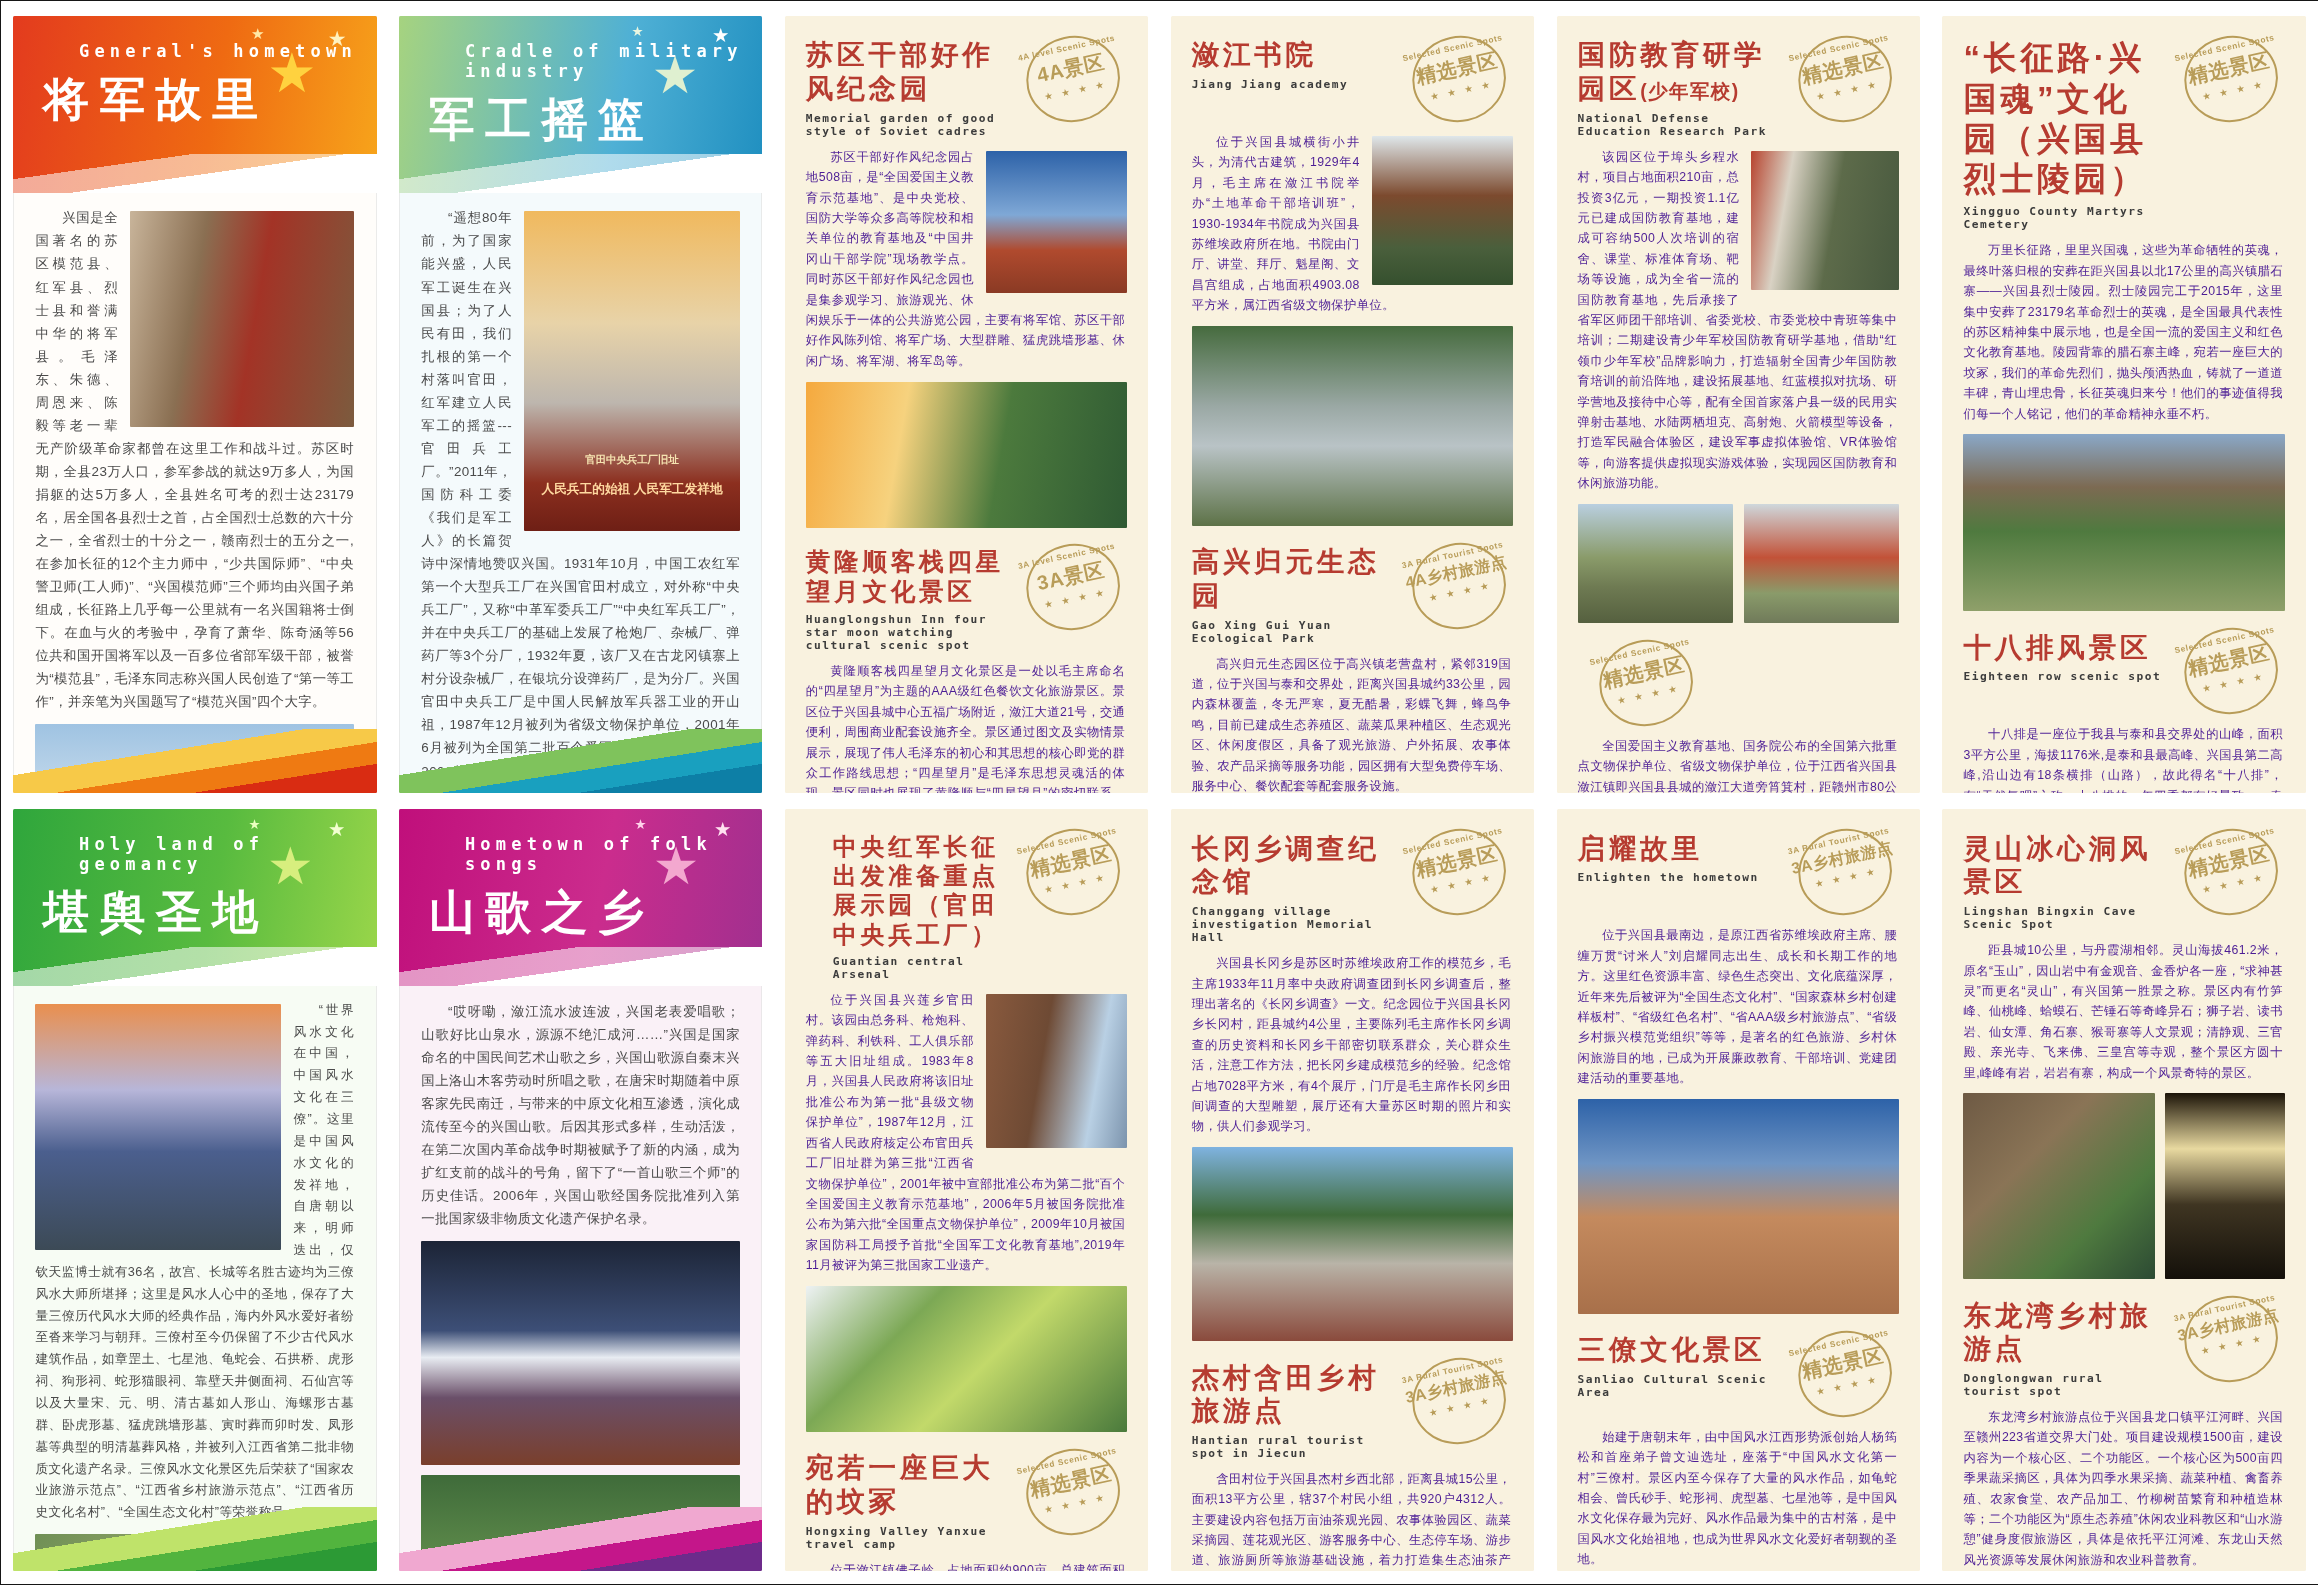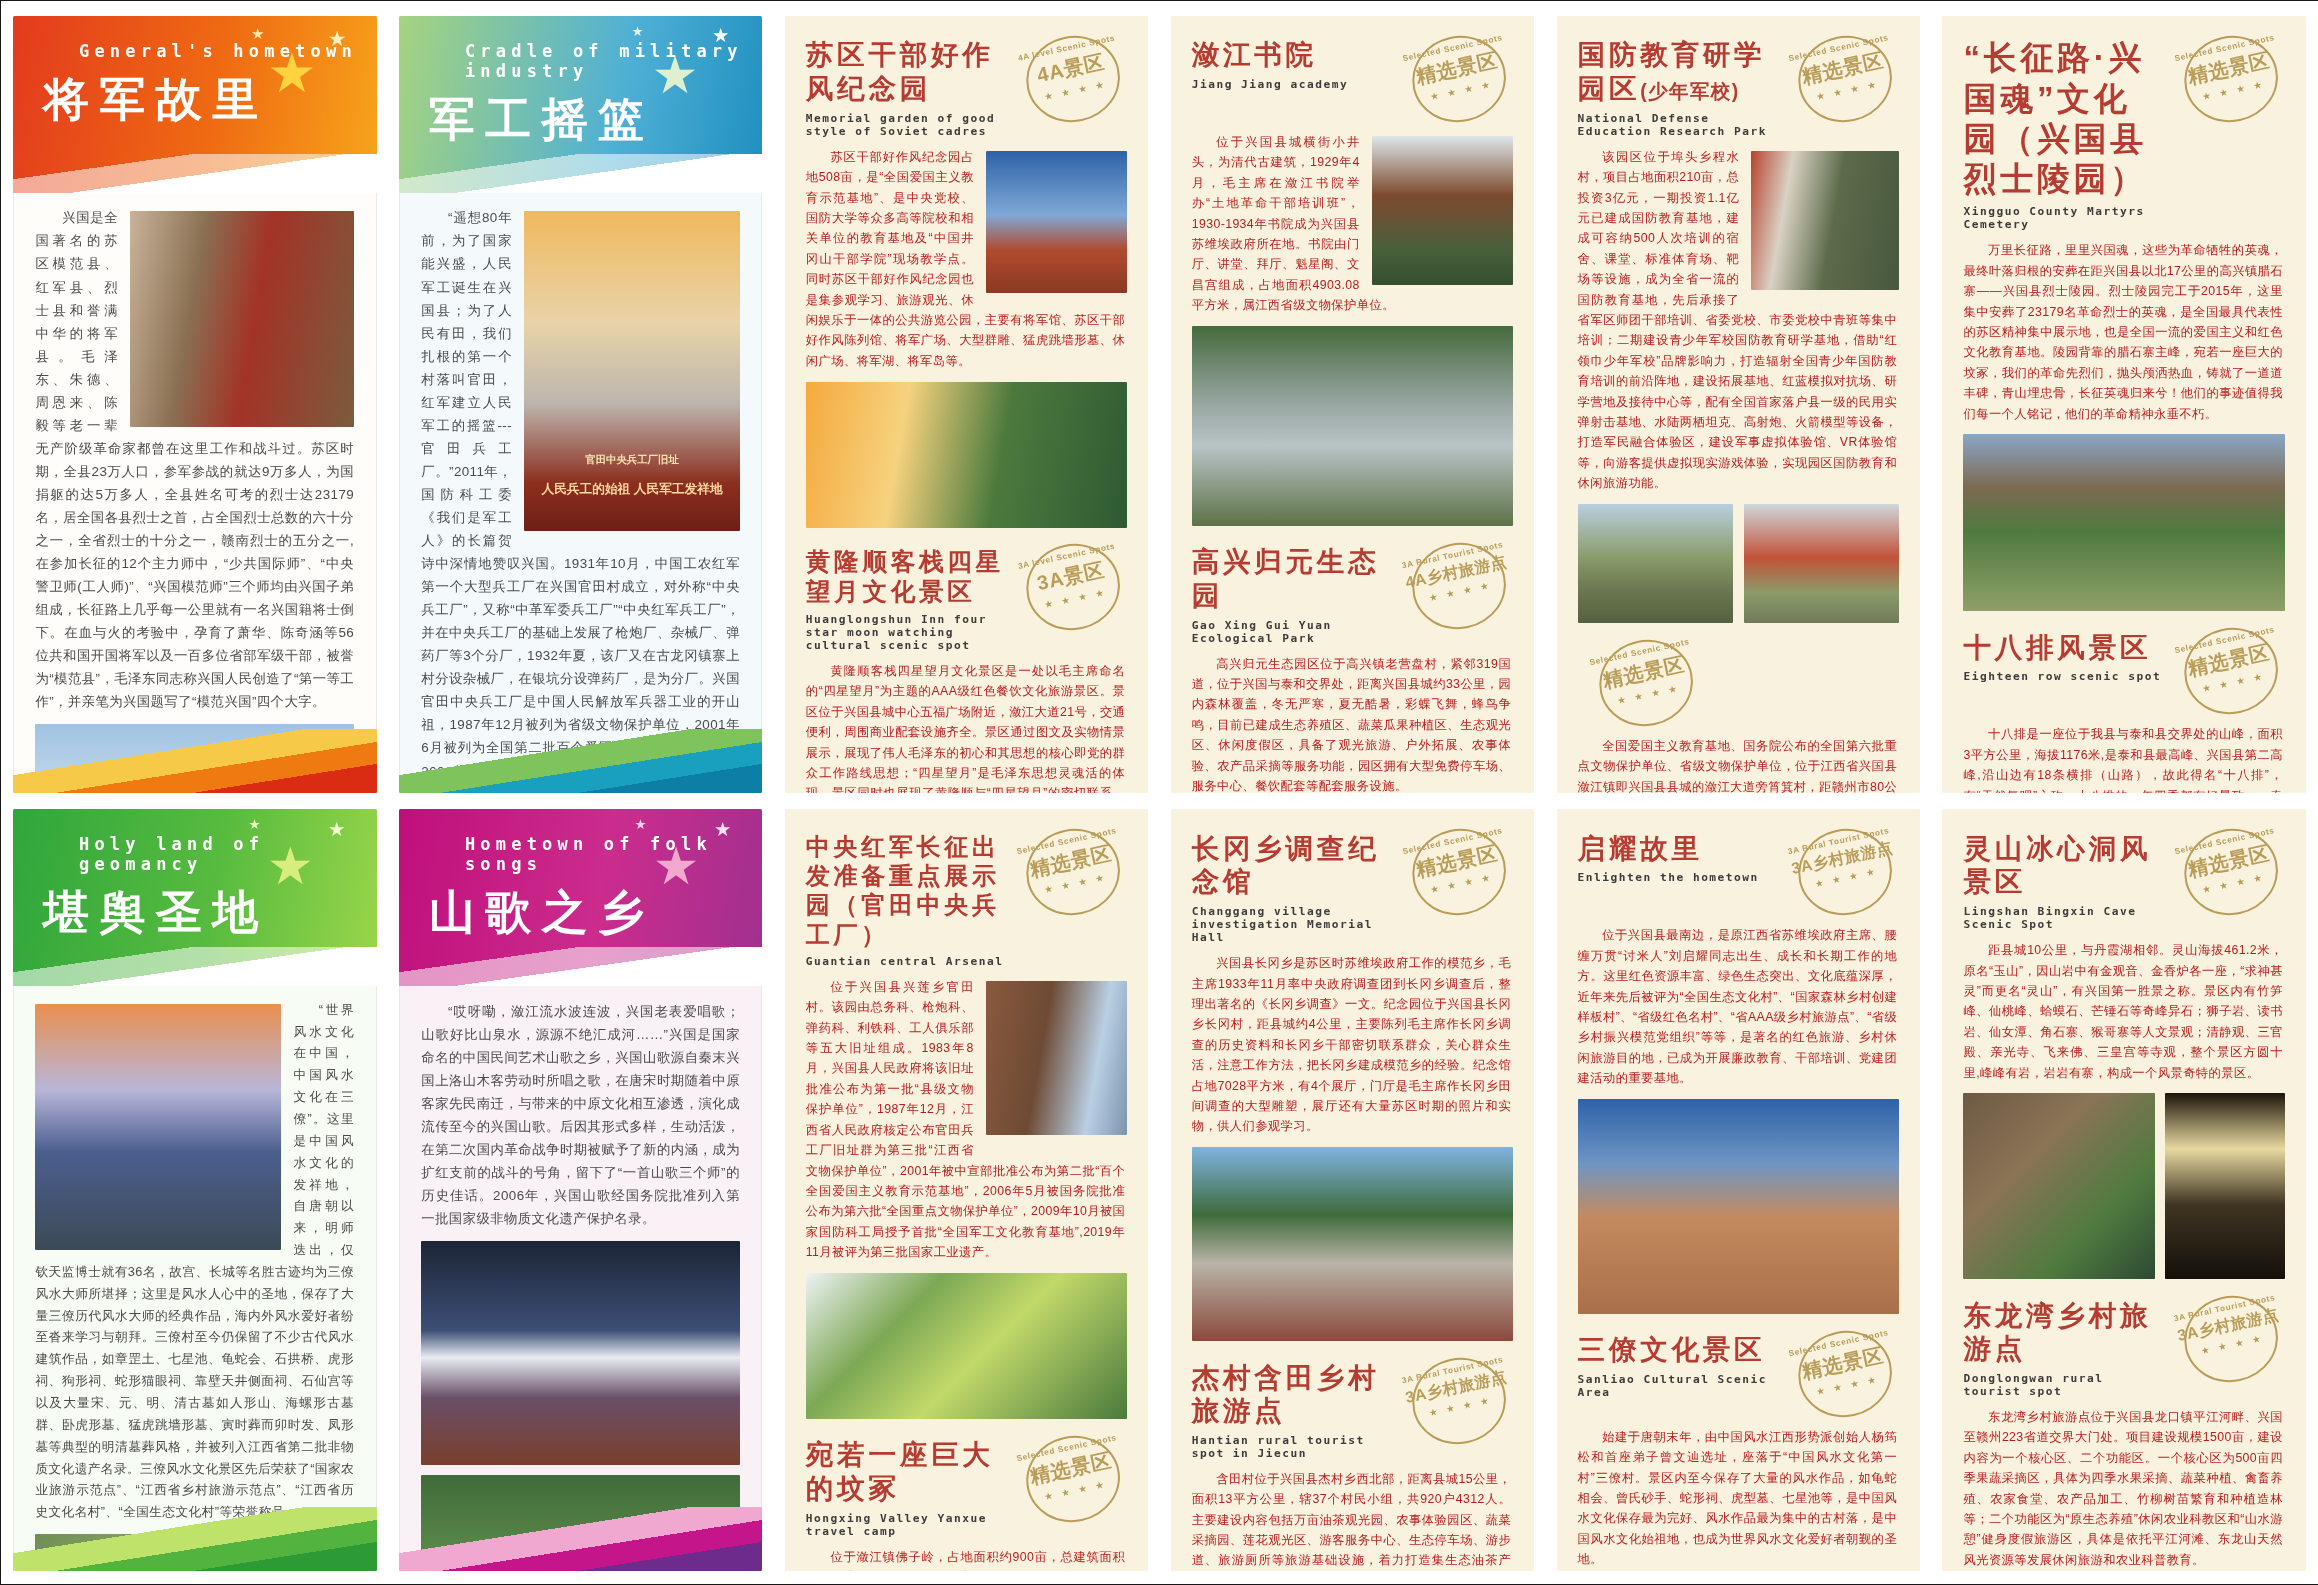--- a/index.html
+++ b/index.html
@@ -29,21 +29,21 @@
   .btext{font-size:13.4px;line-height:1.72;color:#4a4a4a;text-align:justify;text-indent:2em;margin:0;letter-spacing:0.4px;}
   
   .info{background:#f9f2df;padding:22.4px 21px 0 21px;box-sizing:border-box;display:flex;flex-direction:column;}
   .sec{position:relative;}
   .sec + .sec{margin-top:19.4px;}
   .sec-head{display:flex;justify-content:space-between;align-items:flex-start;}
   .sec-title{margin:0;color:#b63b30;font-size:27.6px;font-weight:bold;letter-spacing:3.7px;line-height:1.22;}
   .sec-title .suffix{font-size:19.4px;letter-spacing:1.5px;}
   .sec-sub{font-family:"DejaVu Sans Mono",monospace;font-size:11.2px;font-weight:bold;color:#3c3c3c;
            letter-spacing:1.5px;margin-top:6px;}
-  .sec-body{font-size:12.3px;line-height:1.66;color:#b91c1c;text-align:justify;text-indent:2em;
+  .sec-body{font-size:12.3px;line-height:1.66;color:#4c1d95;text-align:justify;text-indent:2em;
             margin:9px 2px 0 0;letter-spacing:0.4px;}
   
   .stamp{flex:none;width:118px;height:89px;position:relative;transform:rotate(-12deg);
          color:#b3954d;text-align:center;margin:-4.5px -4.5px 0 9px;opacity:.92;}
   .stamp::before{content:"";position:absolute;inset:1.5px 12px;border:2.2px solid #b3954d;border-radius:50%;}
   .stamp .arc{font-size:8.2px;font-weight:bold;letter-spacing:0.7px;padding-top:9px;line-height:1.25;}
   .stamp .ctr{font-size:20px;font-weight:bold;letter-spacing:0.7px;margin-top:1.5px;white-space:nowrap;}
   .stamp .sts{font-size:9.7px;letter-spacing:3px;margin-top:3px;}
   
   .ph{border-radius:1px;position:relative;overflow:hidden;}
@@ -291,21 +291,21 @@
       <p class="btext">“哎呀嘞，潋江流水波连波，兴国老表爱唱歌；山歌好比山泉水，源源不绝汇成河……”兴国是国家命名的中国民间艺术山歌之乡，兴国山歌源自秦末兴国上洛山木客劳动时所唱之歌，在唐宋时期随着中原客家先民南迁，与带来的中原文化相互渗透，演化成流传至今的兴国山歌。后因其形式多样，生动活泼，在第二次国内革命战争时期被赋予了新的内涵，成为扩红支前的战斗的号角，留下了“一首山歌三个师”的历史佳话。2006年，兴国山歌经国务院批准列入第一批国家级非物质文化遗产保护名录。</p>
       <div class="ph ph-wide g-stage" style="height:224px;"></div>
       <div class="ph ph-wide g-folk" style="height:186px;"></div>
     </div>
     <div class="bfoot"></div>
   </div>
 
   <div class="panel info">
     <div class="sec">
       <div class="sec-head">
-        <div style="max-width:231px;">
+        <div style="max-width:231px;margin-left:27px;">
           <h2 class="sec-title" style="font-size:24px;">中央红军长征出发准备重点展示园（官田中央兵工厂）</h2>
           <div class="sec-sub">Guantian central Arsenal</div>
         </div>
         <div class="stamp">
           <div class="arc">Selected Scenic Spots</div>
           <div class="ctr">精选景区</div>
           <div class="sts">★ ★ ★ ★</div>
         </div>
       </div>
       <div>

